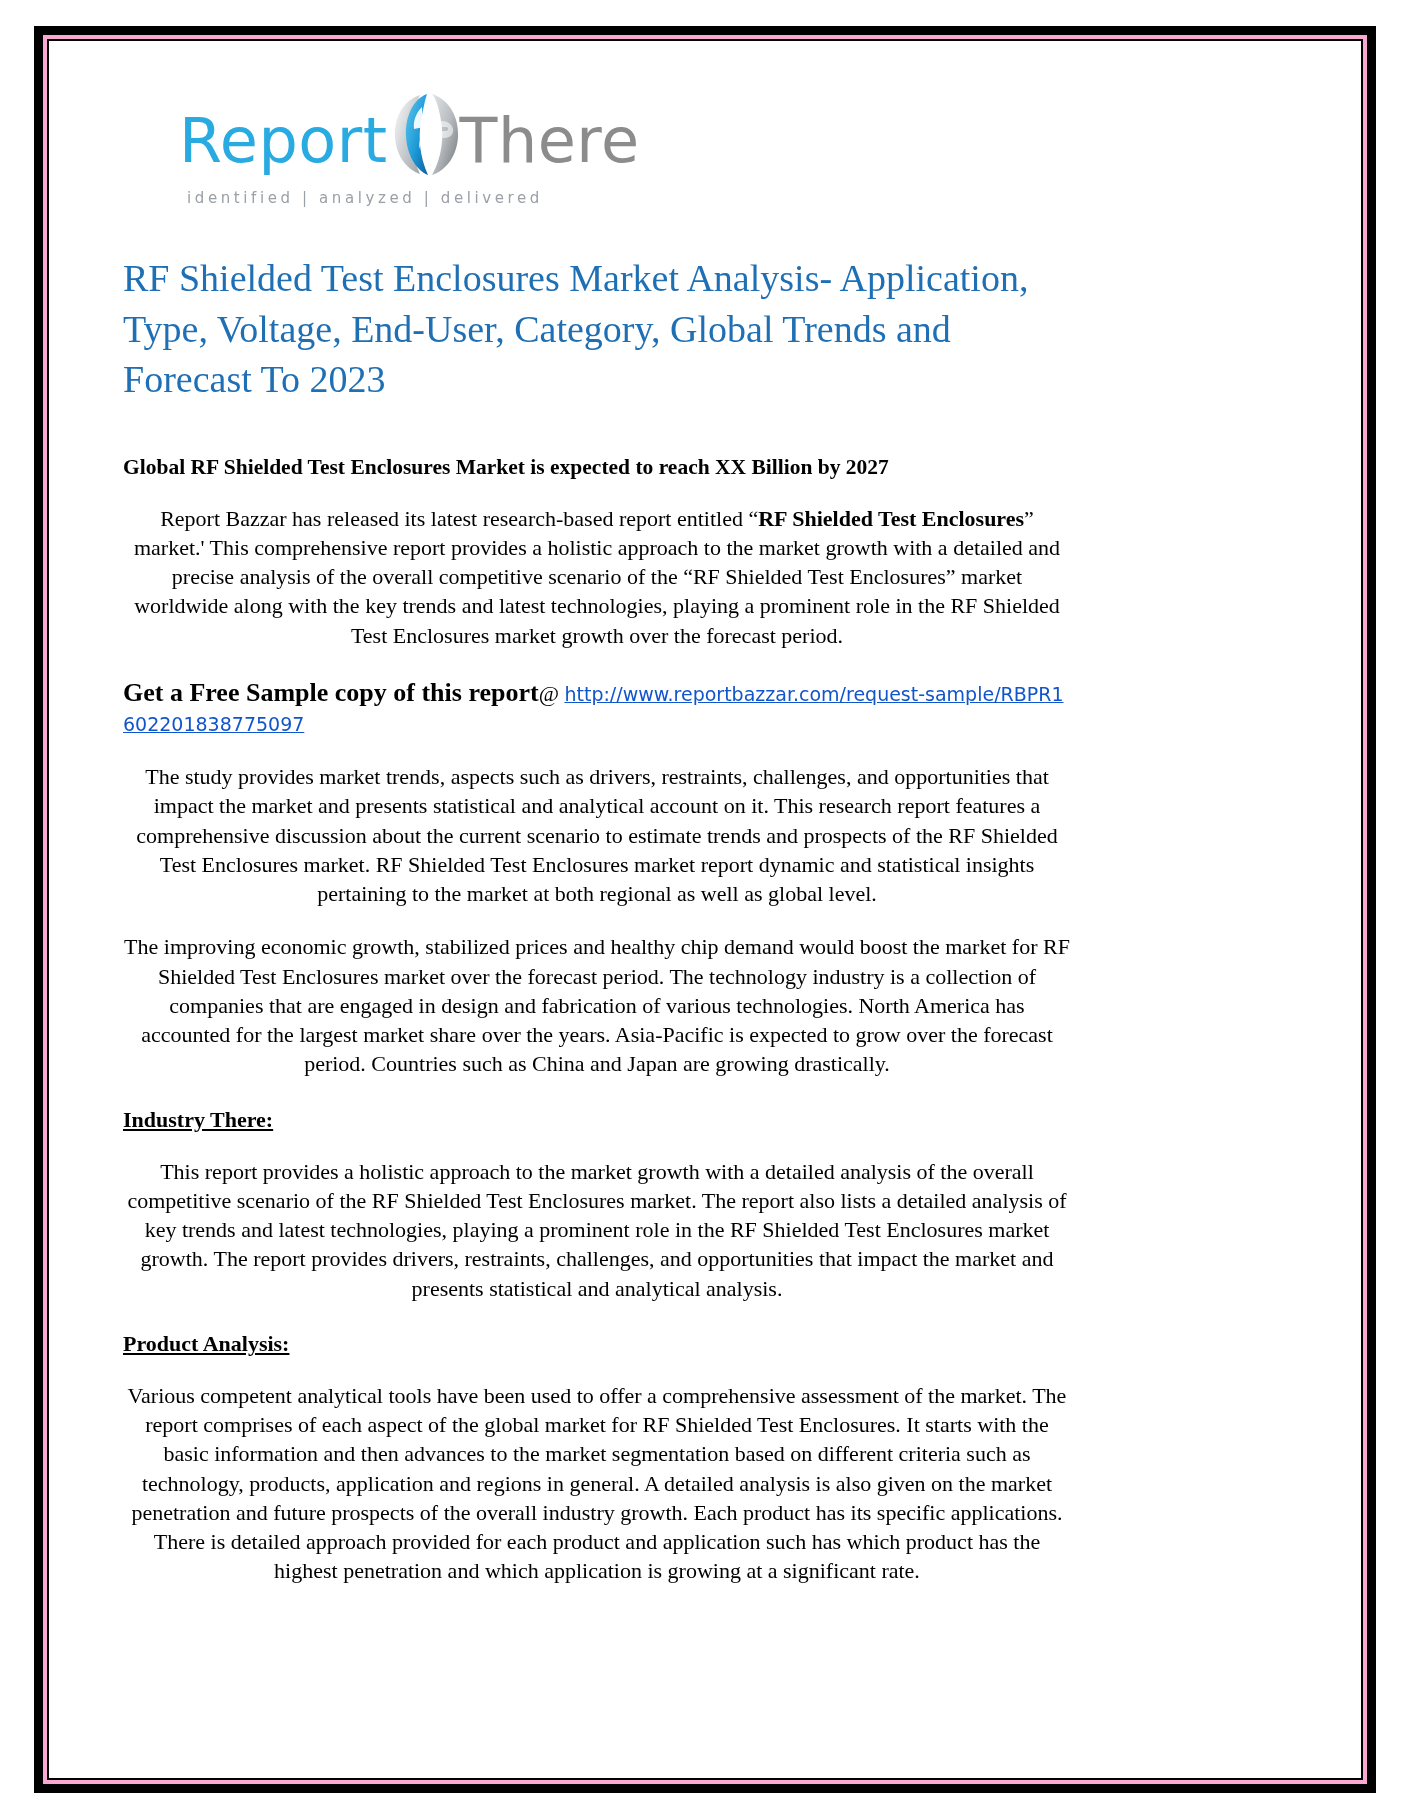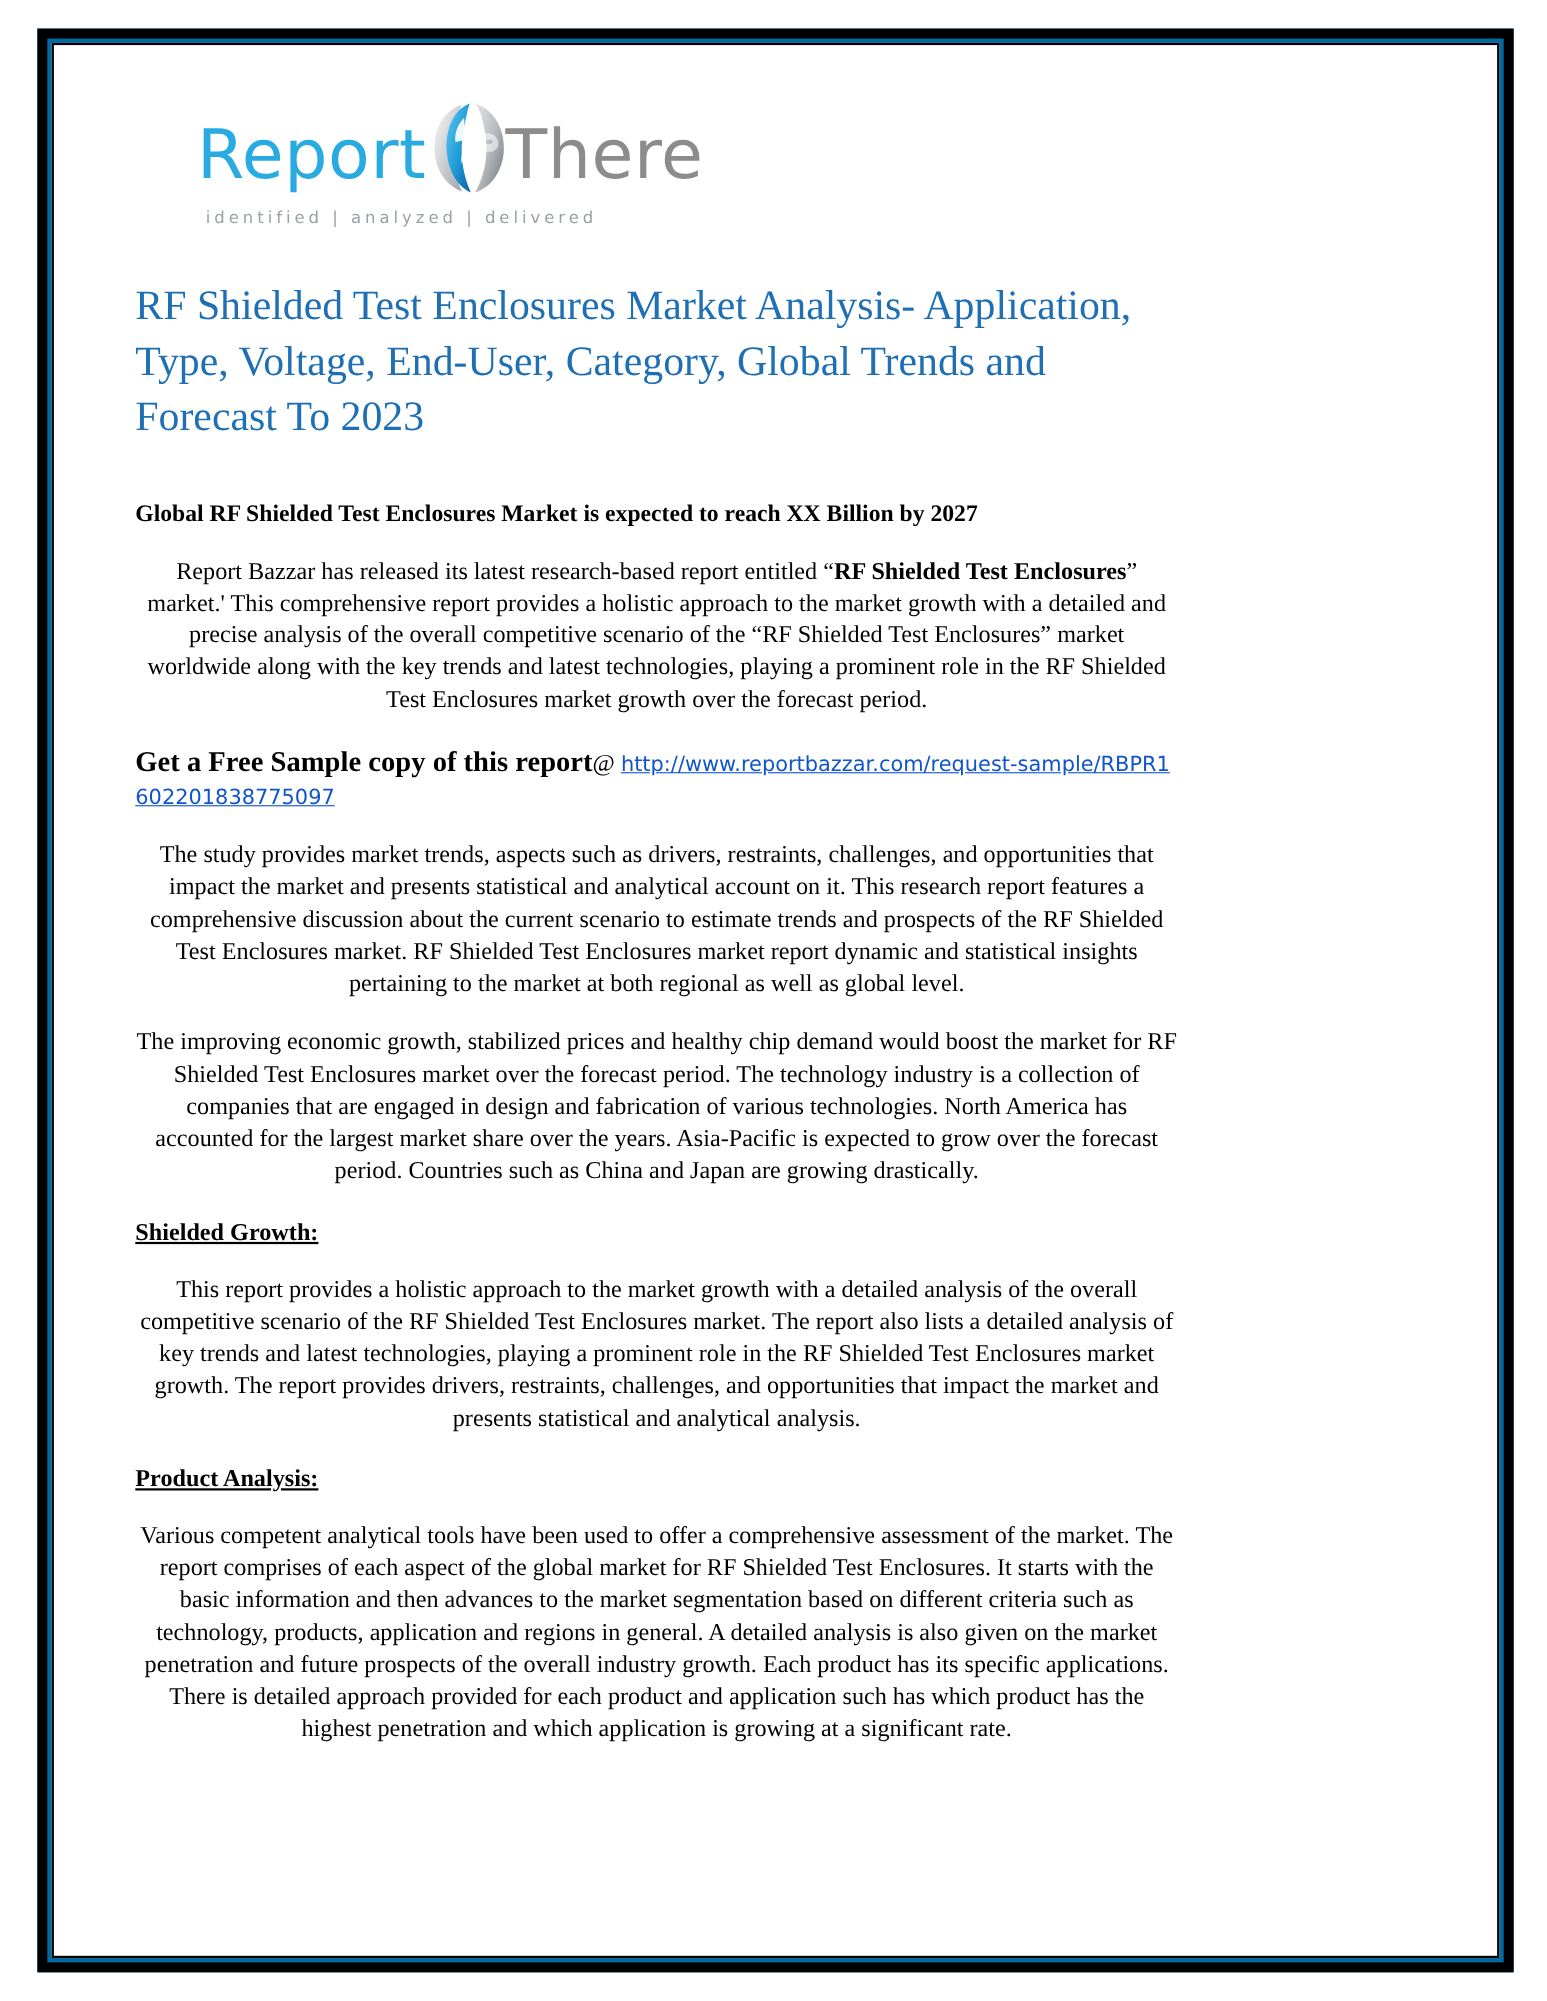--- a/index.html
+++ b/index.html
@@ -23,21 +23,21 @@
     height: 1819px;
     background: #ffffff;
     box-sizing: border-box;
     padding: 26px 30px 26px 34px;
   }
   .border-thick {
     width: 100%;
     height: 100%;
     box-sizing: border-box;
     border: 9px solid #000000;
-    background: #0369a1;
+    background: #f9a8d4;
     padding: 4px;
   }
   .border-thin {
     width: 100%;
     height: 100%;
     box-sizing: border-box;
     border: 2px solid #000000;
     background: #ffffff;
     position: relative;
     overflow: hidden;
@@ -195,21 +195,21 @@
         <p class="lede">Global RF Shielded Test Enclosures Market is expected to reach XX Billion by 2027</p>
 
         <p class="body"><span>Report Bazzar has released its latest research-based report entitled “</span><b>RF Shielded Test Enclosures</b><span>” market.' This comprehensive report provides a holistic approach to the market growth with a detailed and precise analysis of the overall competitive scenario of the “RF Shielded Test Enclosures” market worldwide along with the key trends and latest technologies, playing a prominent role in the RF Shielded Test Enclosures market growth over the forecast period.</span></p>
 
         <p class="cta-line"><span class="cta-label">Get a Free Sample copy of this report</span><span class="cta-at">@</span> <a class="cta-url" href="#">http://www.reportbazzar.com/request-sample/RBPR1602201838775097</a></p>
 
         <p class="body">The study provides market trends, aspects such as drivers, restraints, challenges, and opportunities that impact the market and presents statistical and analytical account on it. This research report features a comprehensive discussion about the current scenario to estimate trends and prospects of the RF Shielded Test Enclosures market. RF Shielded Test Enclosures market report dynamic and statistical insights pertaining to the market at both regional as well as global level.</p>
 
         <p class="body">The improving economic growth, stabilized prices and healthy chip demand would boost the market for RF Shielded Test Enclosures market over the forecast period.  The technology industry is a collection of companies that are engaged in design and fabrication of various technologies. North America has accounted for the largest market share over the years. Asia-Pacific is expected to grow over the forecast period. Countries such as China and Japan are growing drastically.</p>
 
-        <p class="section-head">Shielded Growth:</p>
+        <p class="section-head">Industry There:</p>
         <p class="body">This report provides a holistic approach to the market growth with a detailed analysis of the overall competitive scenario of the RF Shielded Test Enclosures market. The report also lists a detailed analysis of key trends and latest technologies, playing a prominent role in the RF Shielded Test Enclosures market growth. The report provides drivers, restraints, challenges, and opportunities that impact the market and presents statistical and analytical analysis.</p>
 
         <p class="section-head">Product Analysis:</p>
         <p class="body">Various competent analytical tools have been used to offer a comprehensive assessment of the market. The report comprises of each aspect of the global market for RF Shielded Test Enclosures. It starts with the basic information and then advances to the market segmentation based on different criteria such as technology, products, application and regions in general. A detailed analysis is also given on the market penetration and future prospects of the overall industry growth. Each product has its specific applications. There is detailed approach provided for each product and application such has which product has the highest penetration and which application is growing at a significant rate.</p>
 
       </div>
     </div>
   </div>
 </div>
 

